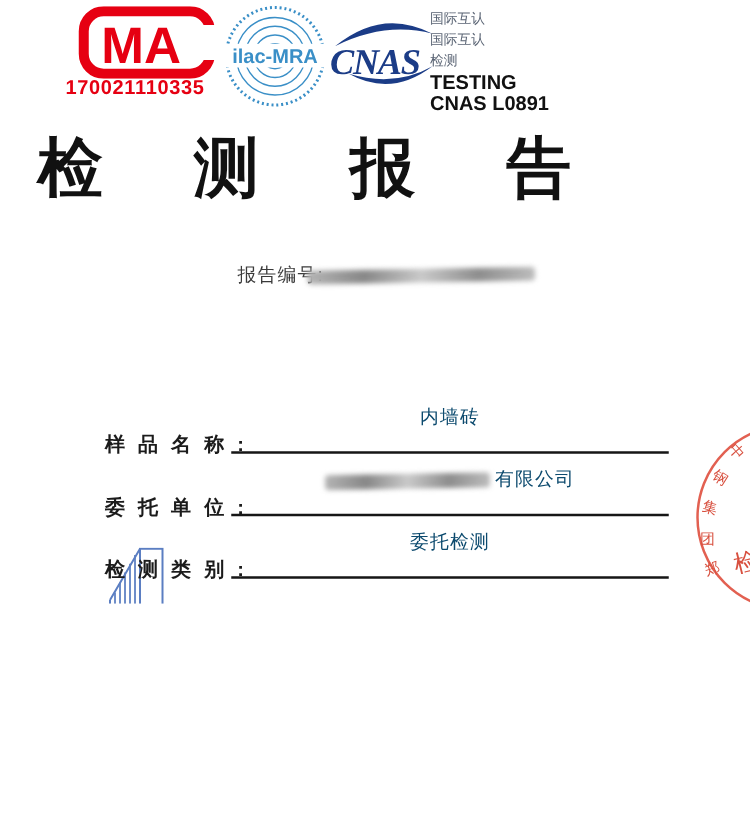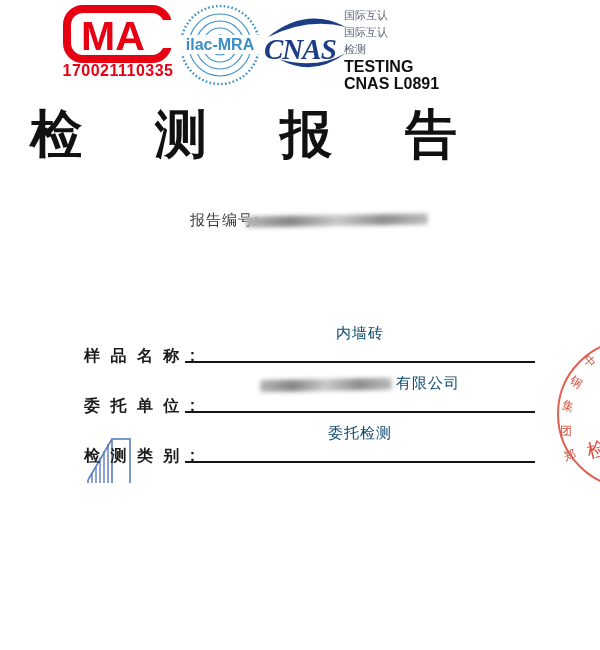--- a/index.html
+++ b/index.html
@@ -4,21 +4,21 @@
 <style>
   html,body{margin:0;padding:0;background:#fff;}
   #page{
     position:relative;width:600px;height:483px;background:#ffffff;
     overflow:hidden;font-family:"Liberation Sans","DejaVu Sans",sans-serif;
   }
   .abs{position:absolute;}
 
   
   #cma-number{
-    left:62px;top:62px;width:112px;text-align:center;
+    left:52px;top:62px;width:112px;text-align:center;
     color:#e60012;font-weight:bold;font-size:16px;letter-spacing:.5px;
   }
   #cnas-text{left:344px;top:7px;line-height:17px;font-size:11px;}
   #cnas-text .zh{color:#5a6474;}
   #cnas-text .en{color:#111;font-weight:bold;font-size:16px;}
 
   
   #doc-title{
     left:0;top:100px;width:600px;
     font-family:"Liberation Serif","DejaVu Serif",serif;

